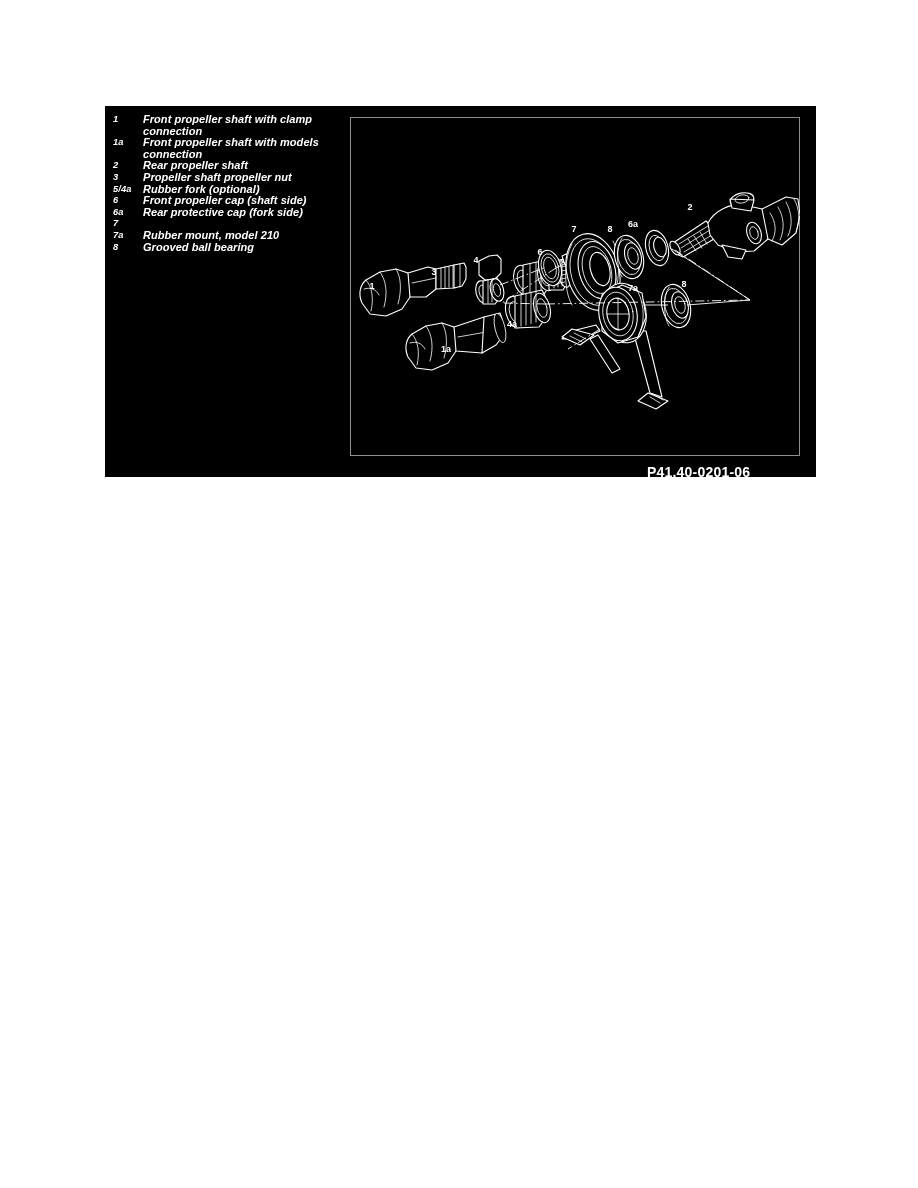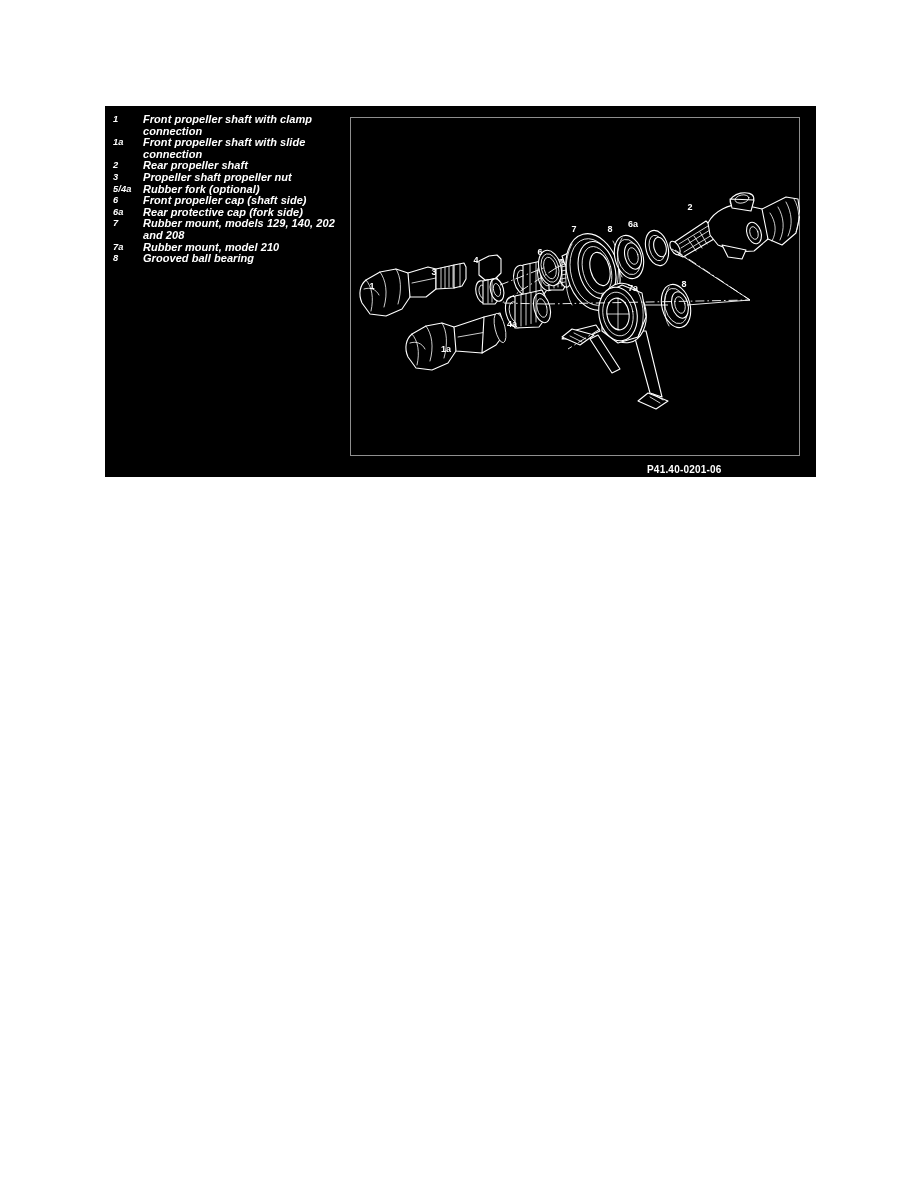--- a/index.html
+++ b/index.html
@@ -84,21 +84,21 @@
     height: 339px;
     display: block;
   }
   #figure-caption {
     position: absolute;
     left: 297px;
     top: 347px;
     color: #ffffff;
     font-family: "Liberation Sans", sans-serif;
     font-weight: 700;
-    font-size: 10px;
+    font-size: 14px;
     letter-spacing: 0.2px;
     white-space: nowrap;
   }
 
   .part-num {
     font-family: "Liberation Sans", sans-serif;
     font-weight: 700;
     font-size: 9px;
     fill: #ffffff;
   }
@@ -110,21 +110,21 @@
 
   <div id="legend">
 
     <div class="legend-row">
       <div class="legend-key">1</div>
       <div class="legend-desc">Front propeller shaft with clamp connection</div>
     </div>
 
     <div class="legend-row">
       <div class="legend-key">1a</div>
-      <div class="legend-desc">Front propeller shaft with slide connection</div>
+      <div class="legend-desc">Front propeller shaft with models connection</div>
     </div>
 
     <div class="legend-row">
       <div class="legend-key">2</div>
       <div class="legend-desc">Rear propeller shaft</div>
     </div>
 
     <div class="legend-row">
       <div class="legend-key">3</div>
       <div class="legend-desc">Propeller shaft propeller nut</div>
@@ -140,21 +140,20 @@
       <div class="legend-desc">Front propeller cap (shaft side)</div>
     </div>
 
     <div class="legend-row">
       <div class="legend-key">6a</div>
       <div class="legend-desc">Rear protective cap (fork side)</div>
     </div>
 
     <div class="legend-row">
       <div class="legend-key">7</div>
-      <div class="legend-desc">Rubber mount, models 129, 140, 202 and 208</div>
     </div>
 
     <div class="legend-row">
       <div class="legend-key">7a</div>
       <div class="legend-desc">Rubber mount, model 210</div>
     </div>
 
     <div class="legend-row">
       <div class="legend-key">8</div>
       <div class="legend-desc">Grooved ball bearing</div>

